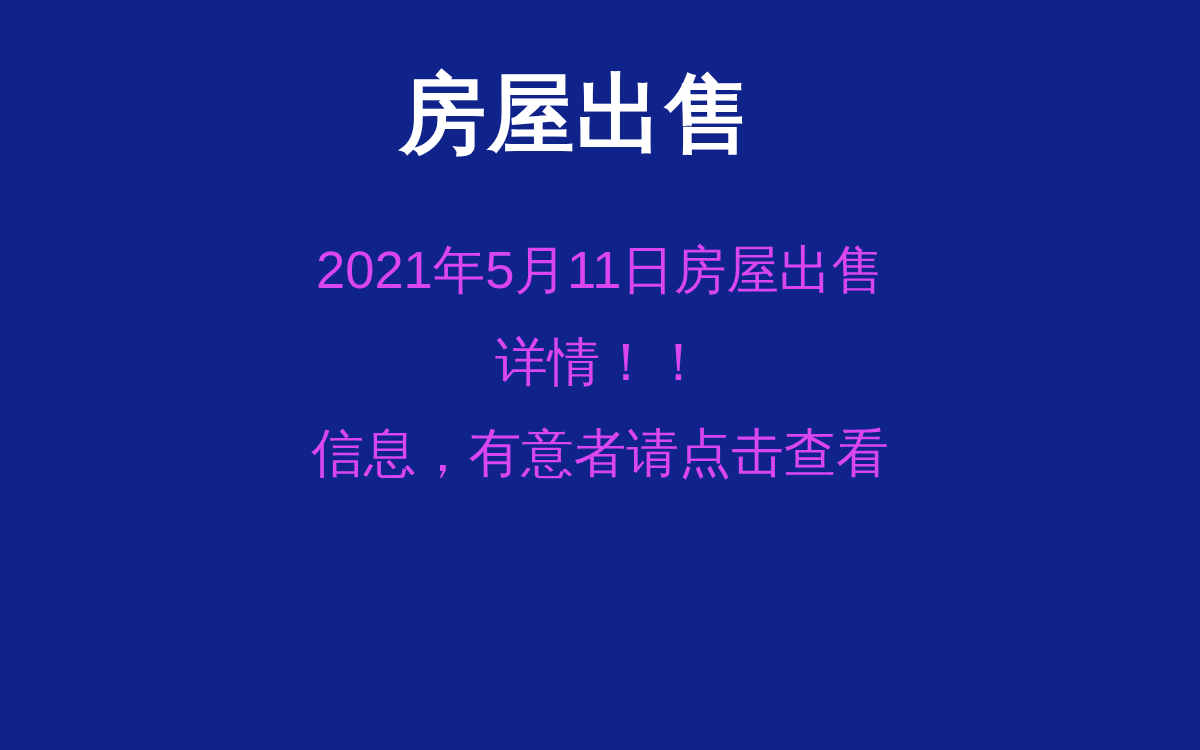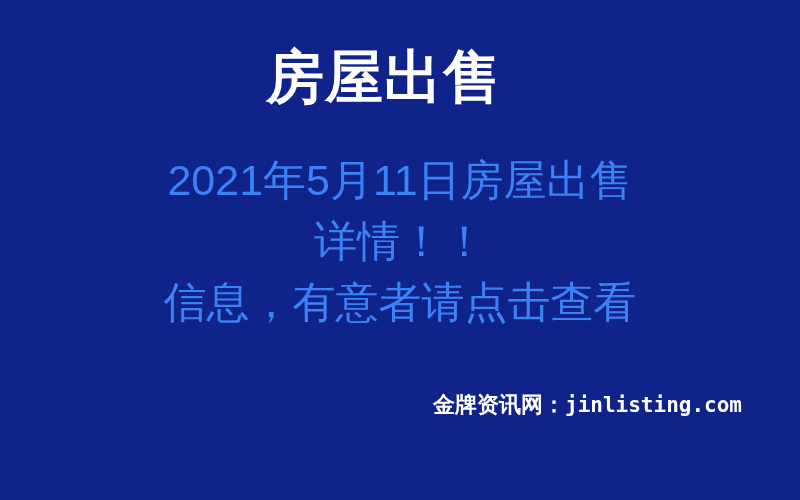--- a/index.html
+++ b/index.html
@@ -45,24 +45,24 @@
   
   .body-block {
     position: absolute;
     left: 100px;
     top: 150px;
     width: 600px;
     text-align: center;
   }
   .body-line {
     display: block;
-    font-size: 43px;
+    font-size: 35px;
     line-height: 61px;
     font-weight: normal;
-    color: #3b82f6;
+    color: #d946ef;
     white-space: nowrap;
     letter-spacing: 0px;
   }
 
   
   .footer-block {
     position: absolute;
     right: 58px;
     top: 392px;
     text-align: right;
@@ -91,17 +91,14 @@
   <div class="title-block">
     <span class="title-text">房屋出售</span>
   </div>
 
   <div class="body-block">
     <span class="body-line">2021年5月11日房屋出售</span>
     <span class="body-line">详情！！</span>
     <span class="body-line">信息，有意者请点击查看</span>
   </div>
 
-  <div class="footer-block">
-    <span class="footer-label">金牌资讯网：</span><span class="footer-url">jinlisting.com</span>
-  </div>
 
 </div>
 
 </body></html>

